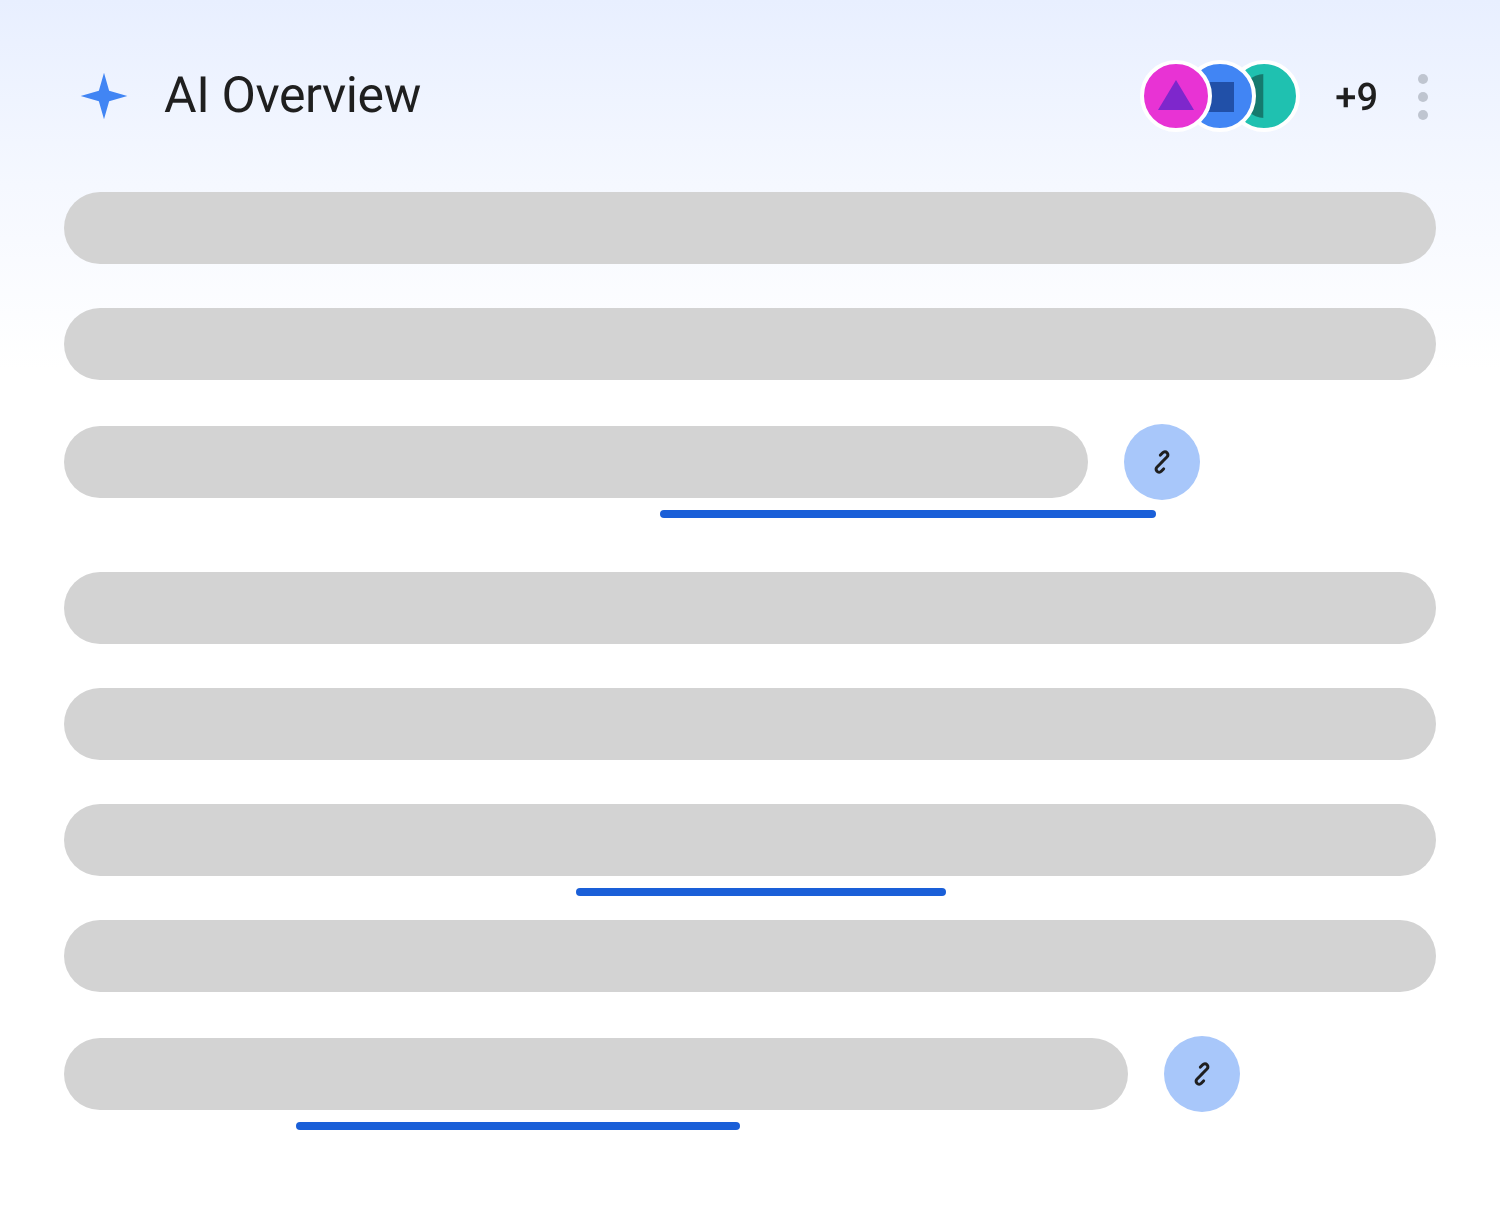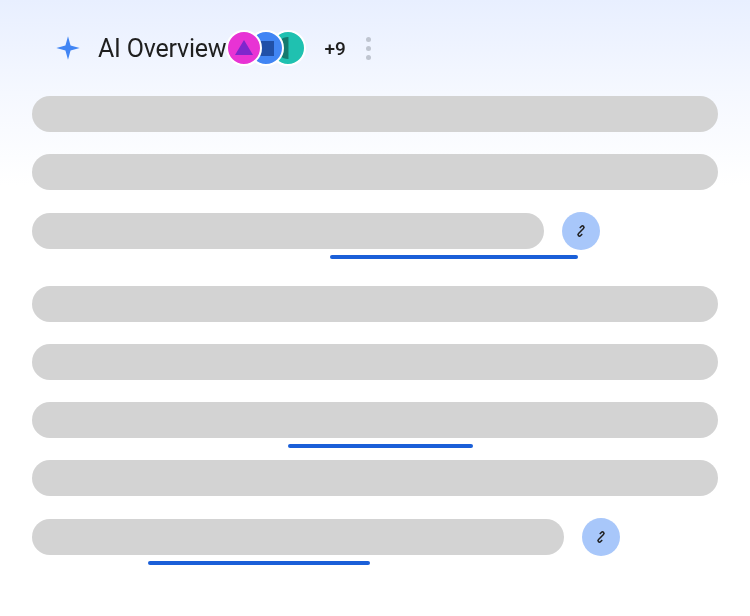--- a/index.html
+++ b/index.html
@@ -10,23 +10,22 @@
     body {
       font-family: -apple-system, BlinkMacSystemFont, "Segoe UI", Roboto, Arial, sans-serif;
       width: 750px;
       height: 616px;
       background: linear-gradient(180deg, #e8efff 0%, #f5f8ff 15%, #ffffff 30%);
       overflow: hidden;
     }
     .header {
       display: flex;
       align-items: center;
-      justify-content: flex-start;
+      justify-content: space-between;
       padding: 30px 30px 20px 38px;
-      margin-left: 16px;
     }
     .header-left {
       display: flex;
       align-items: center;
       gap: 16px;
     }
     .sparkle-icon {
       width: 28px;
       height: 28px;
       display: flex;

